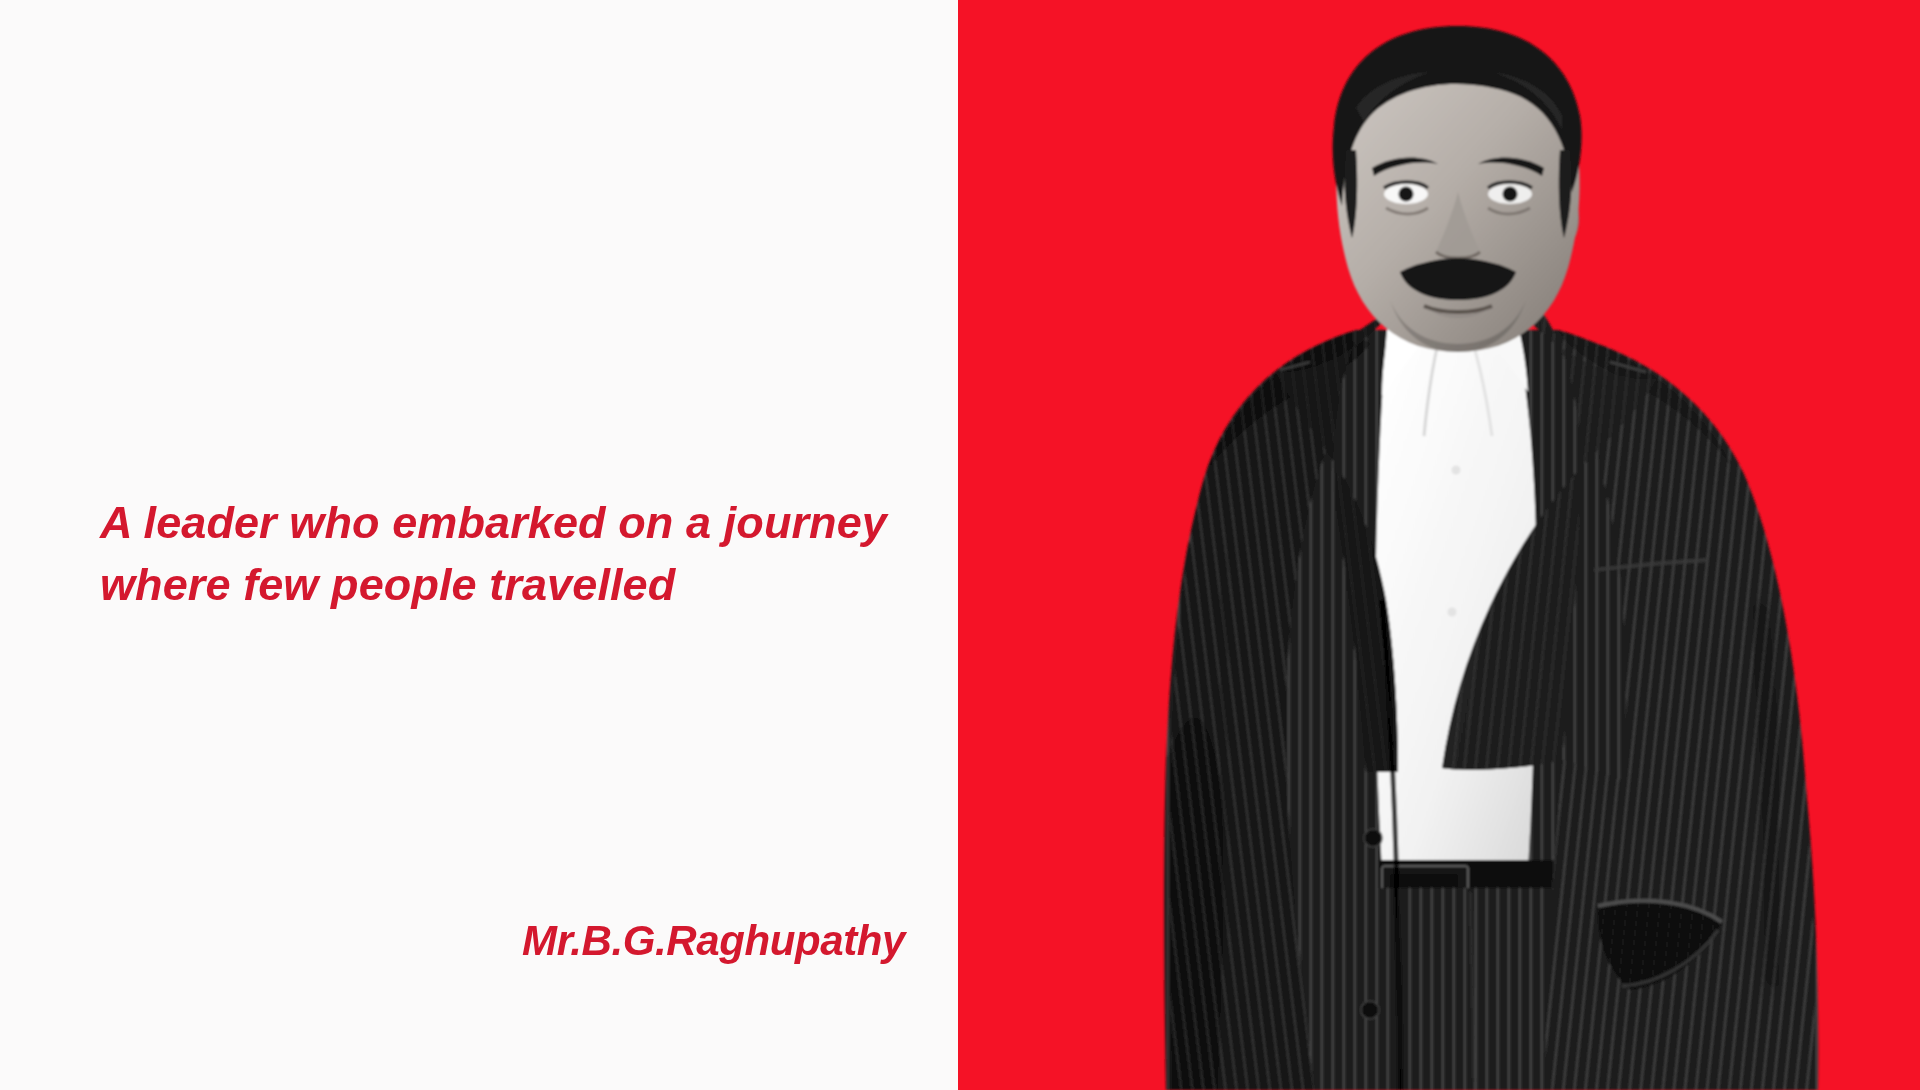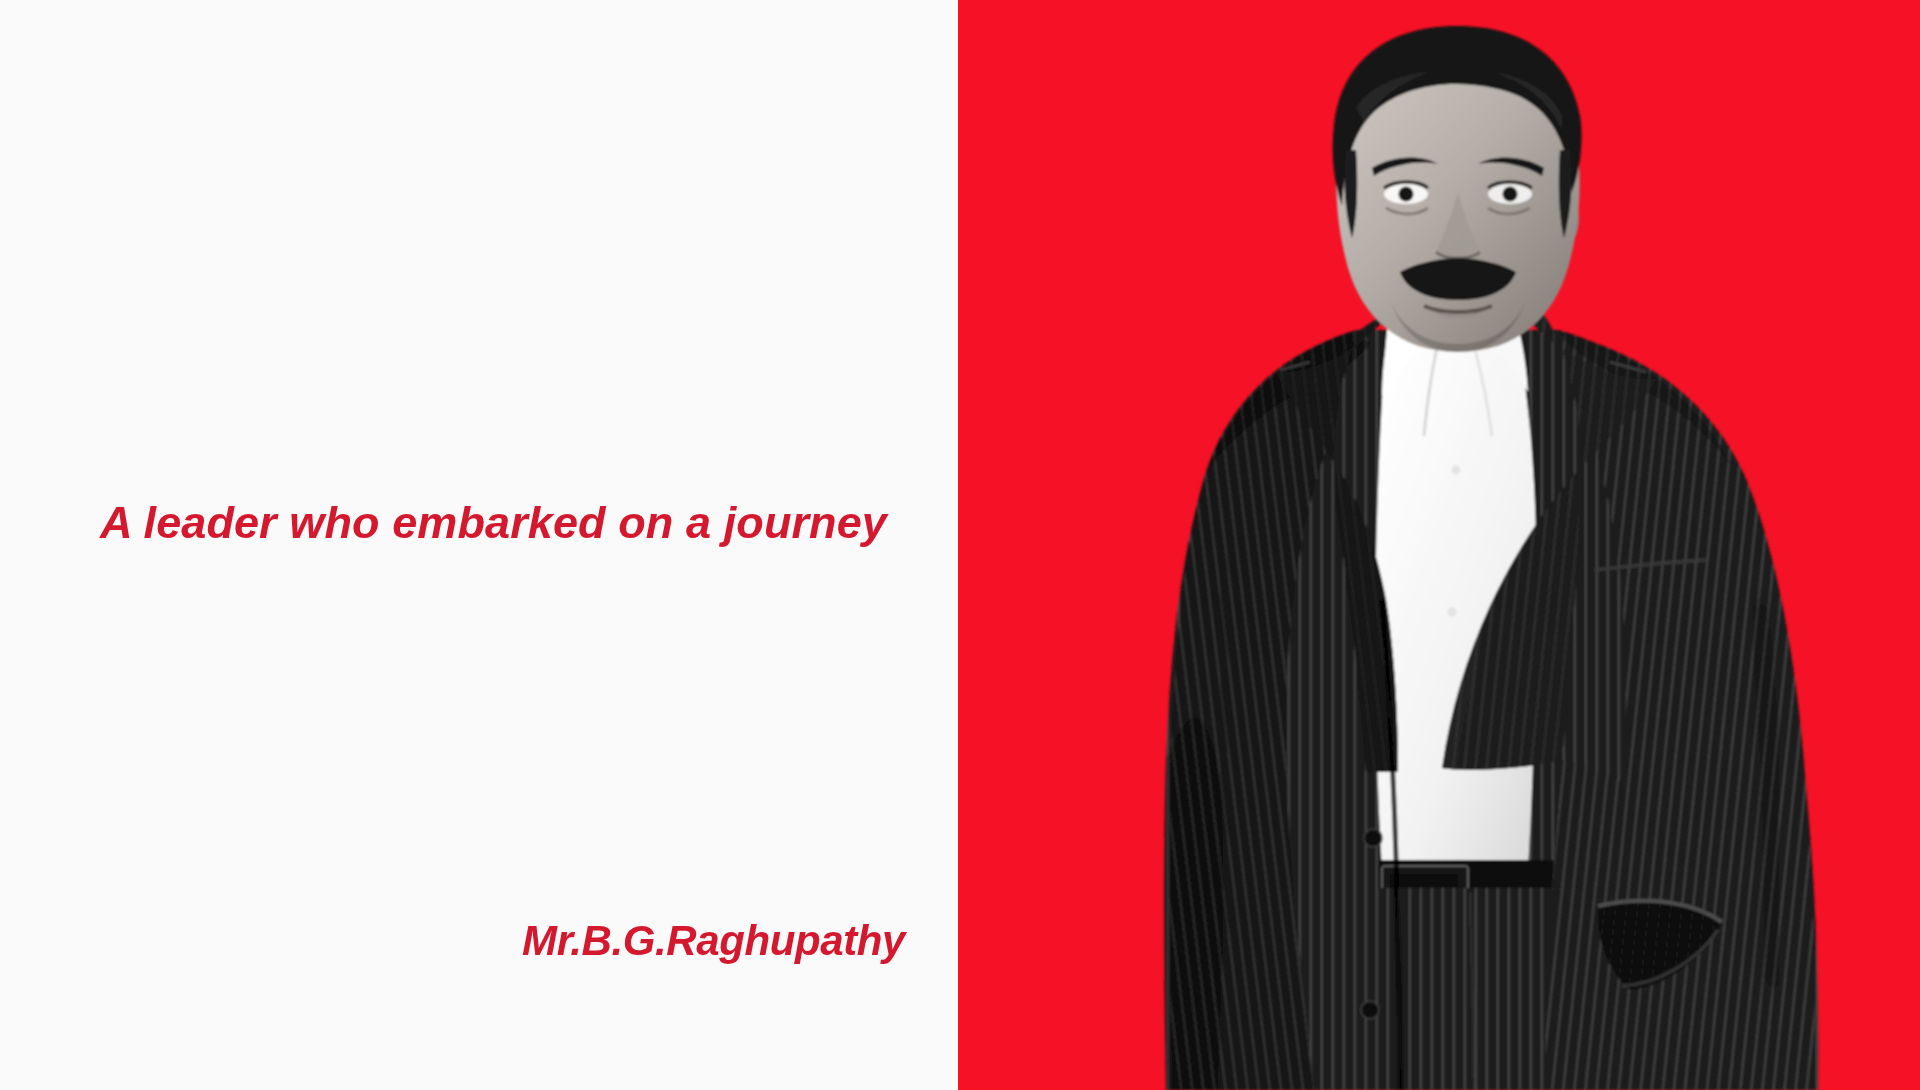--- a/index.html
+++ b/index.html
@@ -98,20 +98,21 @@
 </style>
 </head>
 <body>
 
 <div id="slide">
 
   <div id="left-panel">
 
     <div id="quote-block">
       <span id="quote-line-1">A leader who embarked on a journey</span>
+      <span id="quote-line-2">where few people travelled</span>
     </div>
 
     <div id="attribution-block">
       <span id="attribution-name">Mr.B.G.Raghupathy</span>
     </div>
 
   </div>
 
   <div id="right-panel">
 

